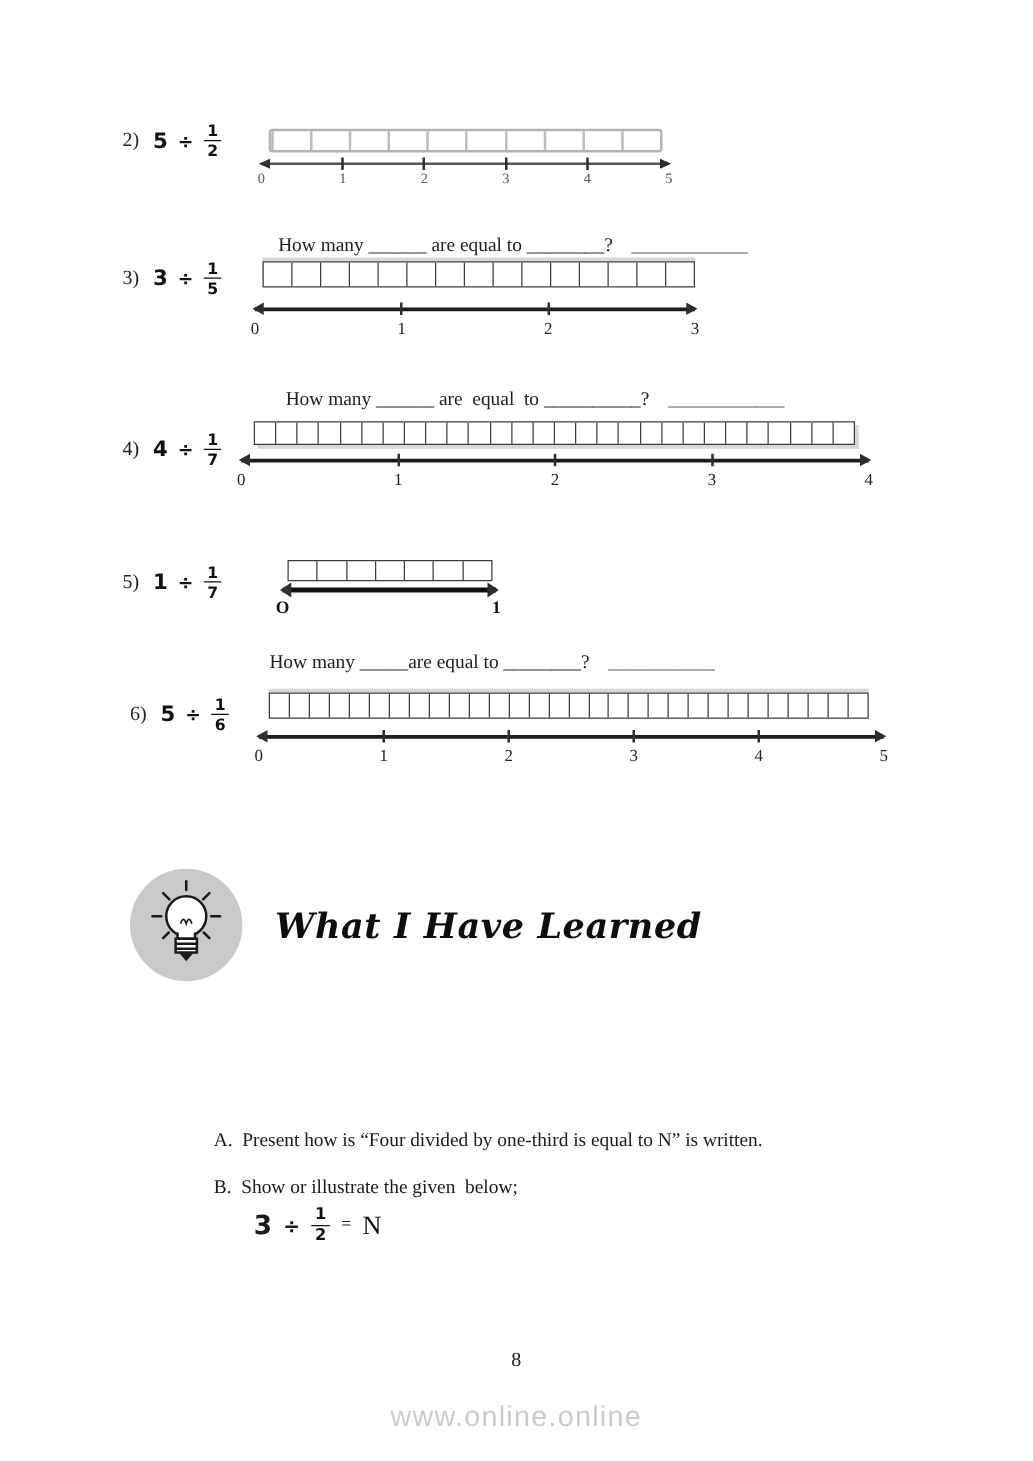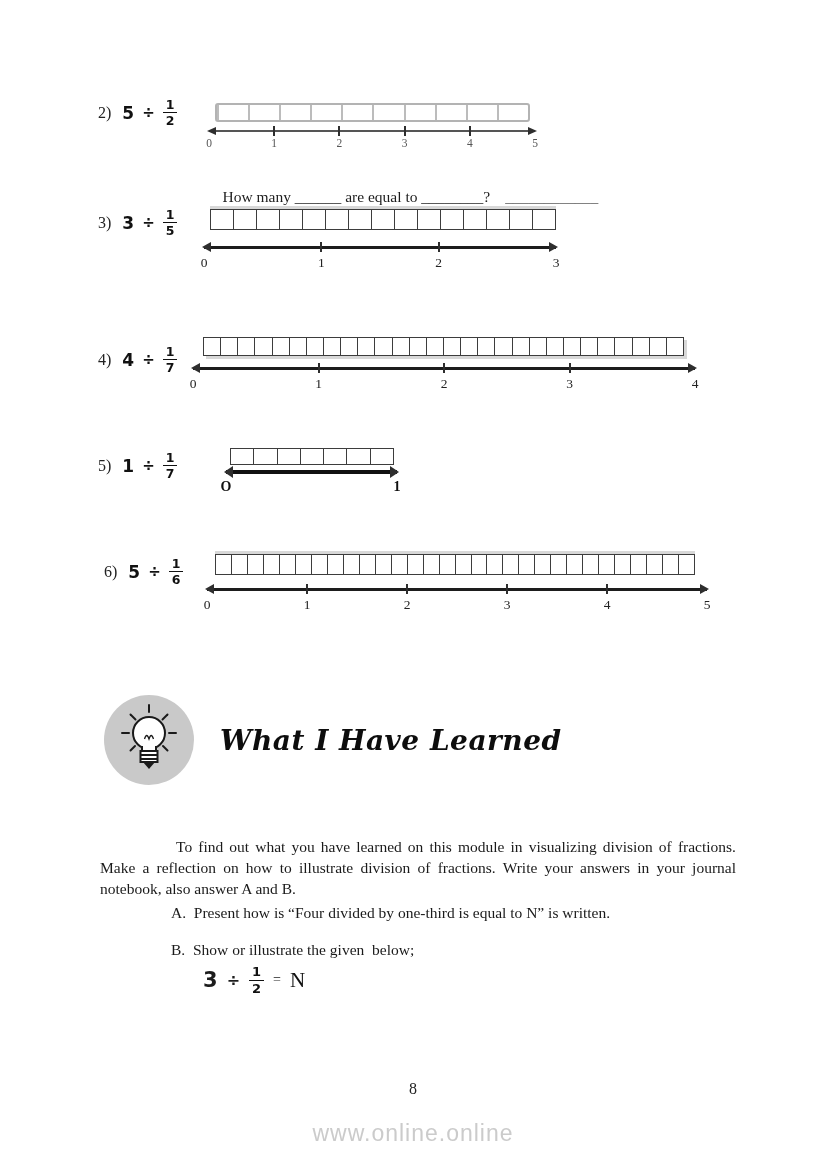--- a/index.html
+++ b/index.html
@@ -154,20 +154,23 @@
     <span class="rail"></span>
     <span class="arrow left"></span>
     <span class="arrow right"></span>
   <span class="ticklab" style="left: 0%;">0</span>
       <span class="tick" style="left: 33.3333%;"></span>
       <span class="ticklab" style="left: 33.3333%;">1</span>
       <span class="tick" style="left: 66.6667%;"></span>
       <span class="ticklab" style="left: 66.6667%;">2</span>
       <span class="ticklab" style="left: 100%;">3</span>
     </div>
+  <div class="abs question" style="left:213px;top:293px">
+    <span>How many ______ are  equal  to __________?</span><span class="ans">____________</span>
+  </div>
 
   <div class="abs itemrow" style="left:98px;top:344px">
     <span class="qnum">4)</span>
     <span class="expr">
       <span class="dvd">4</span>
       <span class="sign">÷</span>
       <span class="frac">
         <span class="num">1</span>
         <span class="den">7</span>
       </span>
@@ -237,20 +240,23 @@
       <i></i>
       <i></i>
     </div>
   <div class="numline thick boldlab" style="left:226px;top:470px;width:171px">
     <span class="rail"></span>
     <span class="arrow left"></span>
     <span class="arrow right"></span>
   <span class="ticklab" style="left: 0%;">O</span>
       <span class="ticklab" style="left: 100%;">1</span>
     </div>
+  <div class="abs question" style="left:200px;top:503px">
+    <span>How many _____are equal to ________?</span><span class="ans">___________</span>
+  </div>
 
   <div class="abs itemrow" style="left:104px;top:556px">
     <span class="qnum">6)</span>
     <span class="expr">
       <span class="dvd">5</span>
       <span class="sign">÷</span>
       <span class="frac">
         <span class="num">1</span>
         <span class="den">6</span>
       </span>
@@ -320,21 +326,20 @@
       <path d="M40.5 44 q2.2 -7 4.5 0 q2.2 -7 4.5 0" fill="none" stroke="#1a1a1a" stroke-width="1.3"></path>
       <path d="M38 51 L38 56 L52 56 L52 51" fill="#ffffff" stroke="#1a1a1a" stroke-width="2"></path>
       <rect x="36.5" y="56" width="17" height="11" fill="#ffffff" stroke="#1a1a1a" stroke-width="2"></rect>
       <line x1="36.5" y1="60" x2="53.5" y2="60" stroke="#1a1a1a" stroke-width="2"></line>
       <line x1="36.5" y1="64" x2="53.5" y2="64" stroke="#1a1a1a" stroke-width="2"></line>
       <path d="M39 67 L45 74 L51 67 Z" fill="#1a1a1a"></path>
     </svg>
   </div>
   <h1 class="abs heading" style="left:220px;top:724px">What I Have Learned</h1>
 
-  <p class="abs para" style="left:100px;top:836px">To find out what you have learned on this module in visualizing division of fractions. Make a reflection on how to illustrate  division of fractions. Write your answers in your journal notebook, also answer A and B.</p>
 
   <div class="abs listitem" style="left:171px;top:904px">A.  Present how is “Four divided by one-third is equal to N” is written.</div>
   <div class="abs listitem" style="left:171px;top:941px">B.  Show or illustrate the given  below;</div>
 
   <div class="abs equation" style="left:203px;top:964px">
     <span class="dvd">3</span>
     <span class="sign">÷</span>
     <span class="frac">
       <span class="num">1</span>
       <span class="den">2</span>

